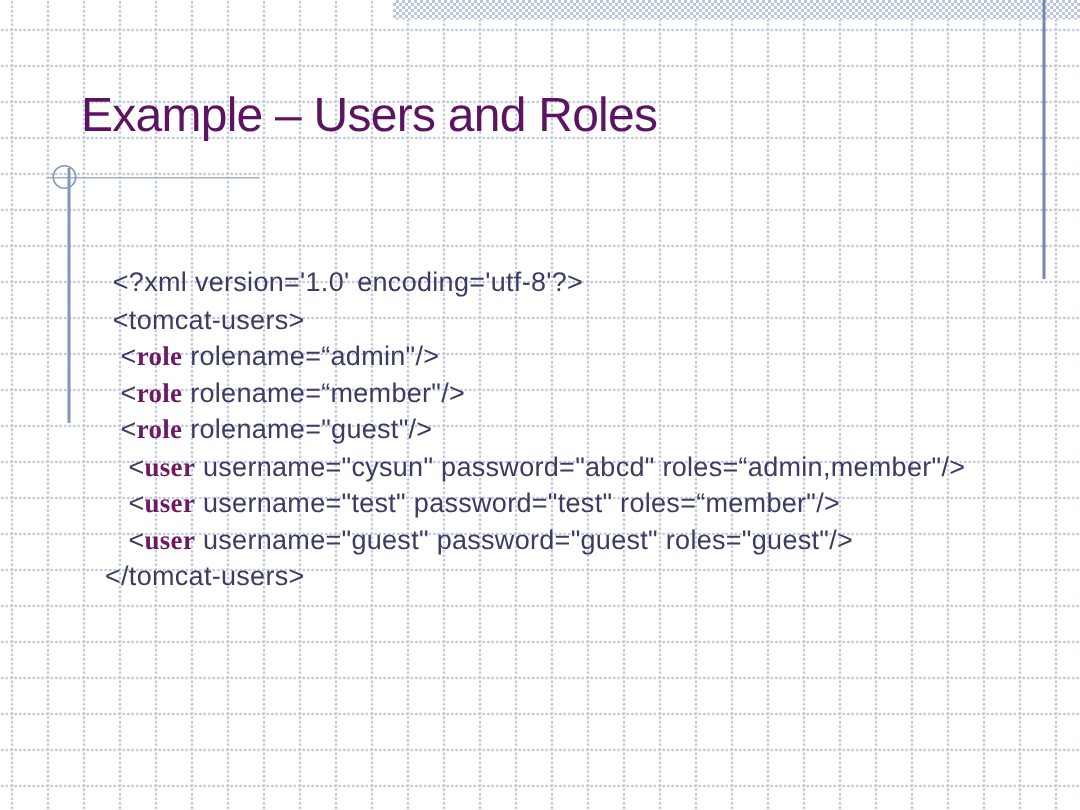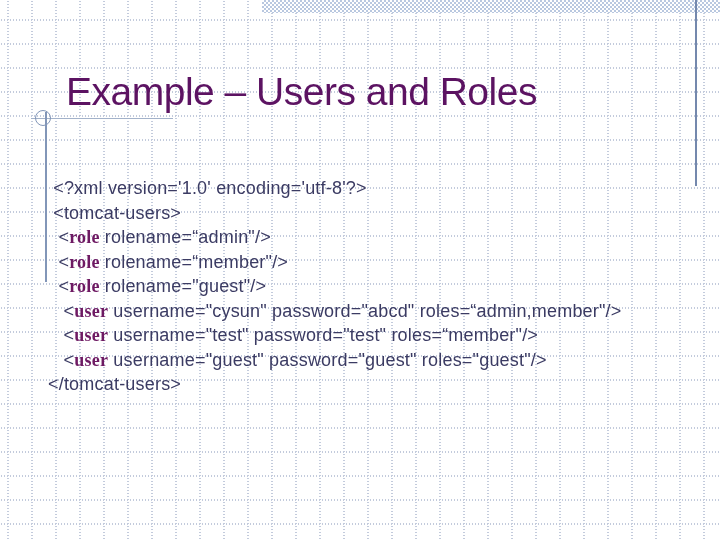--- a/index.html
+++ b/index.html
@@ -29,39 +29,39 @@
   .checker-band{
     position:absolute;left:262px;top:0;width:458px;height:13px;
     background:repeating-conic-gradient(var(--band_blue) 0% 25%, #ffffff 0% 50%);
     background-size:4px 4px;
   }
   .right-vline{
     position:absolute;left:695px;top:0;width:2px;height:186px;
     background:var(--accent_line);
   }
   .title{
-    position:absolute;left:54px;top:58px;margin:12px;
-    font-size:39px;font-weight:400;letter-spacing:-0.5px;
+    position:absolute;left:54px;top:58px;margin:0;
+    font-size:32px;font-weight:400;letter-spacing:-0.5px;
     color:var(--title);white-space:nowrap;
   }
   .orn-h{
     position:absolute;left:31px;top:118px;width:142px;height:1px;
     background:var(--line_steel_light);
   }
   .orn-v{
     position:absolute;left:45px;top:112px;width:2px;height:170px;
     background:var(--line_steel);
   }
   .orn-c{
     position:absolute;left:35px;top:110px;width:16px;height:16px;
     border:1.5px solid var(--line_steel);border-radius:50%;
     background:transparent;box-sizing:border-box;
   }
   .code{
-    position:absolute;left:48px;top:176px;
+    position:absolute;left:70px;top:176px;
     font-size:18px;line-height:24.5px;letter-spacing:0.2px;
     color:var(--code_text);white-space:pre;
   }
   .code .tag{font-weight:bold;color:var(--code_tag);font-family:Liberation Serif, serif;}
 </style>
 </head>
 <body>
 
 <div class="slide">
   <div class="checker-band"></div>

